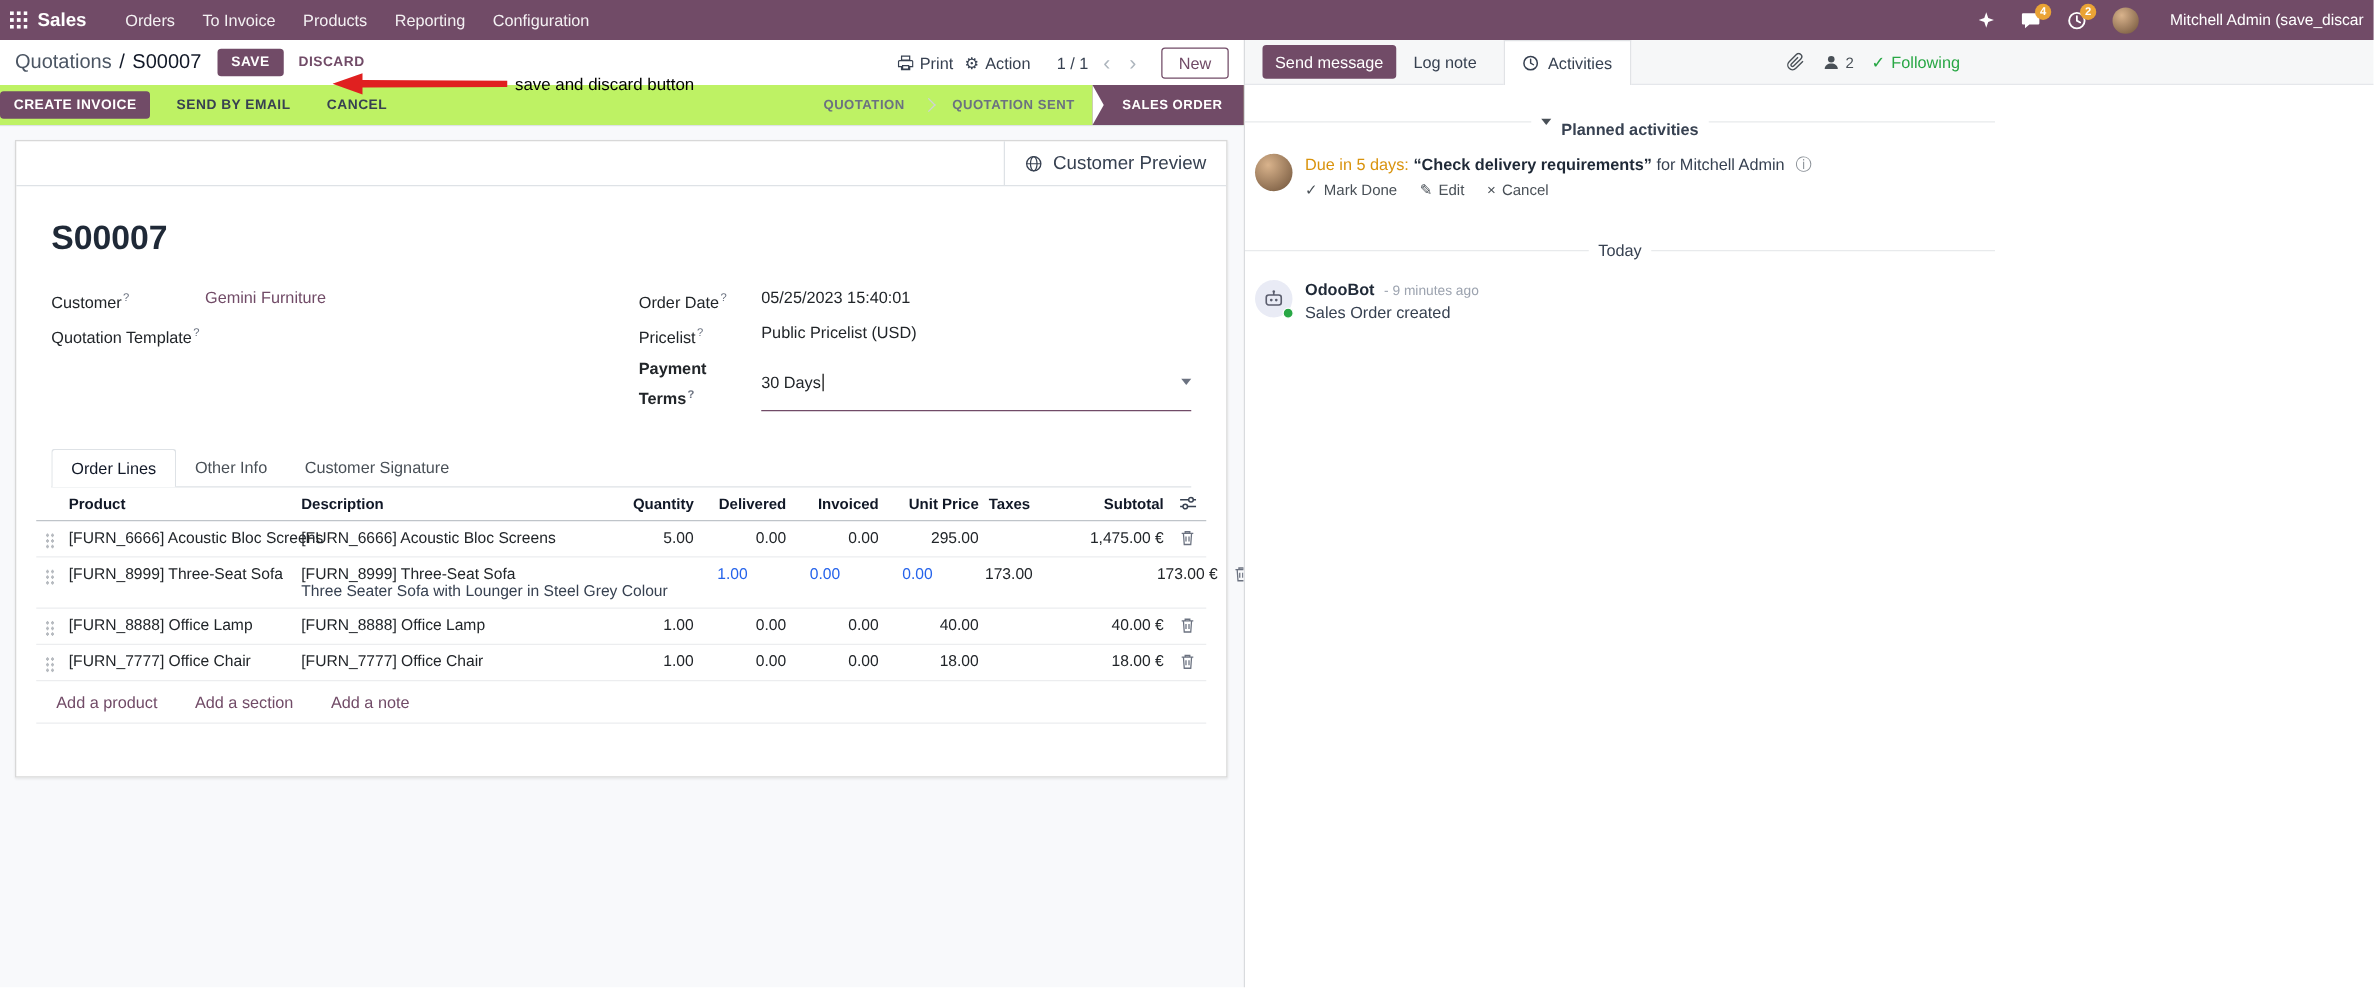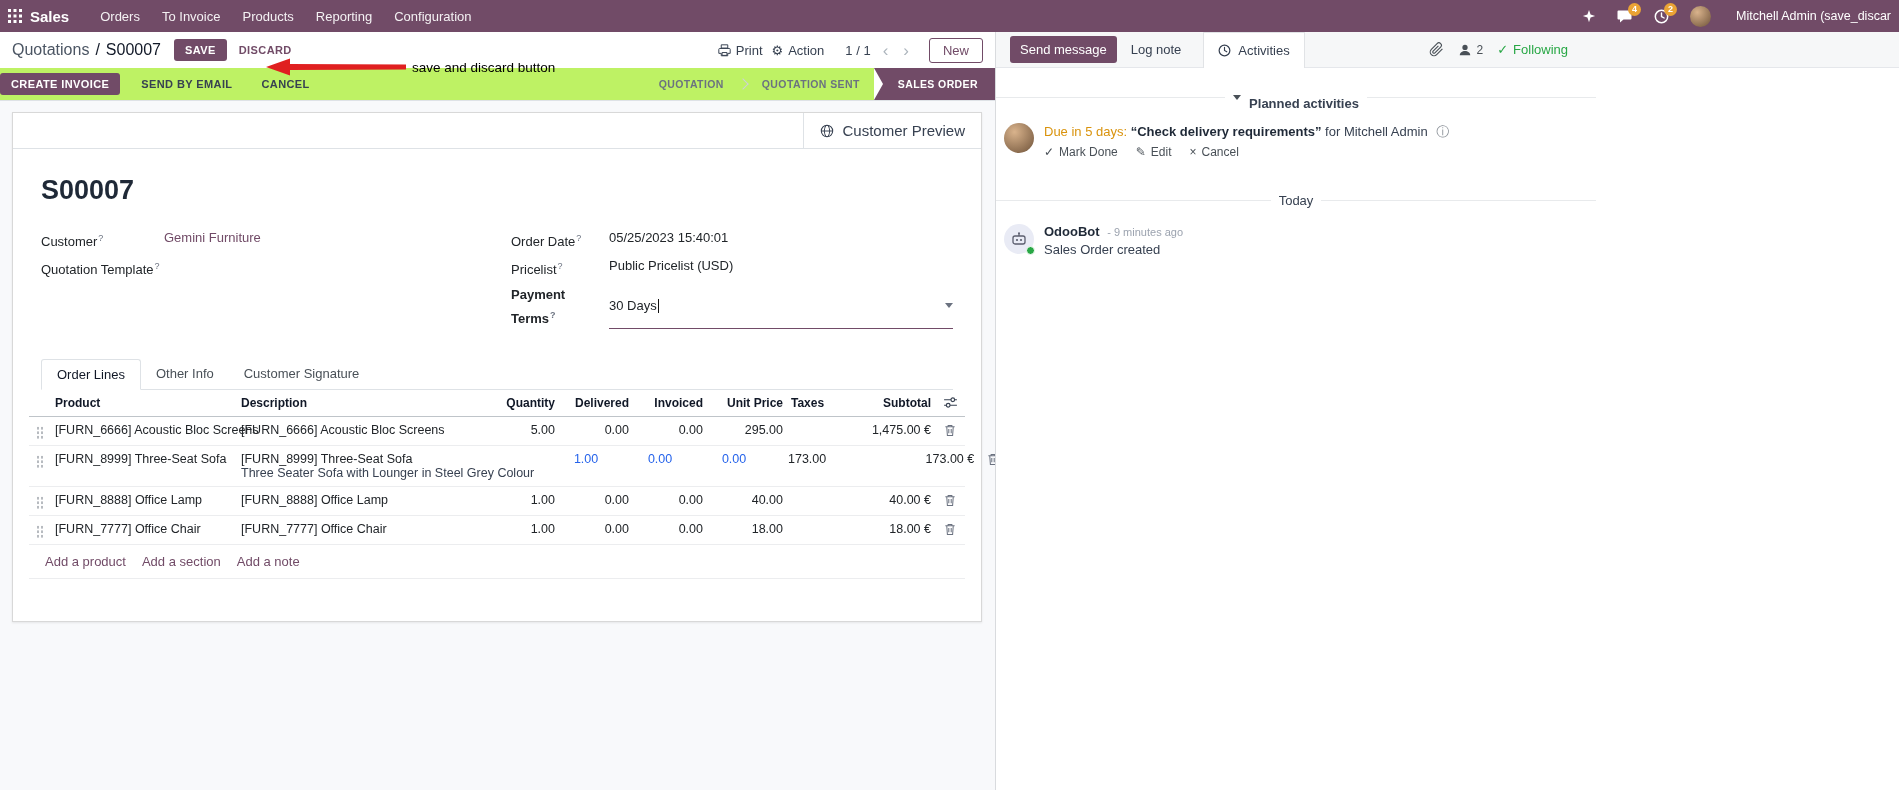--- a/index.html
+++ b/index.html
@@ -82,21 +82,21 @@
   .t-row > div { padding:6px 4px; }
   .t-head { font-weight:bold; font-size:12px; color:#111827; border-bottom:1px solid #bfc4c9; }
   .num { text-align:right; }
   .c-trash { display:flex; align-items:flex-start; justify-content:center; padding-top:7px !important; cursor:pointer; }
   .c-handle { display:flex; justify-content:center; padding-top:9px !important; cursor:grab; }
   .handle-dots { width:8px; height:13px; background-image:radial-gradient(circle, #b7bbc0 1.2px, transparent 1.4px); background-size:4px 4.5px; }
   .nowrap { white-space:nowrap; overflow:visible; }
   .desc2 { color:#374151; white-space:nowrap; }
   .blue { color:#2563eb; }
   .adjust-cell { display:flex; justify-content:center; align-items:center; cursor:pointer; }
-  .add-links { display:flex; gap:16px; padding:9px 16px; border-bottom:1px solid #ecedef; font-size:13px; }
+  .add-links { display:flex; gap:30px; padding:9px 16px; border-bottom:1px solid #ecedef; font-size:13px; }
   .add-link { color:#714B67; cursor:pointer; }
 
   .bottom-block { display:flex; margin-top:14px; }
   .terms-ph { color:#9ca3af; padding-top:12px; cursor:text; }
   .total-box { margin-left:auto; width:150px; border-top:1px solid #c6c8ca; padding-top:9px; display:flex; justify-content:space-between; align-items:baseline; }
   .total-label { font-size:13px; color:#111827; }
   .total-value { font-size:15px; font-weight:bold; color:#111827; }
 
   
   .chatter-top { height:36px; background:#f6f7f8; border-bottom:1px solid #e5e7eb; flex-shrink:0; }

